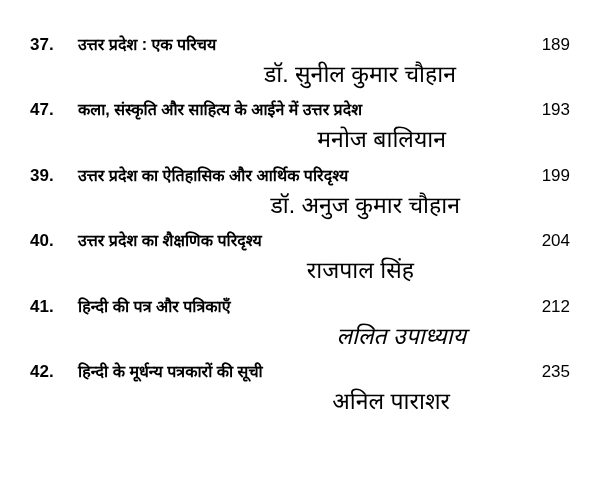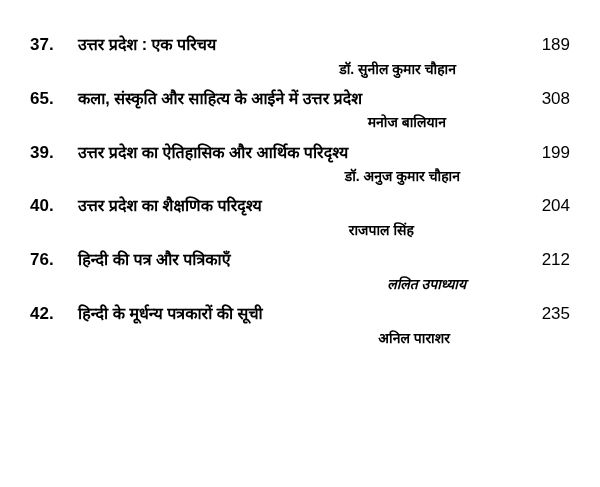--- a/index.html
+++ b/index.html
@@ -54,22 +54,22 @@
     flex: 0 0 56px;
     width: 56px;
     text-align: right;
     font-size: 17px;
     font-weight: normal;
     padding-right: 4px;
     box-sizing: border-box;
   }
   .author-line {
     text-align: right;
-    font-size: 14px;
-    font-weight: bold;
+    font-size: 23px;
+    font-weight: normal;
     padding-right: 60px;
     margin-top: 4px;
     margin-bottom: 10px;
     line-height: 1.3;
   }
   .author-line.shift-a { padding-right: 118px; }
   .author-line.shift-b { padding-right: 128px; }
   .author-line.shift-c { padding-right: 114px; }
   .author-line.shift-d { padding-right: 160px; }
   .author-line.shift-e { padding-right: 108px; }
@@ -84,23 +84,23 @@
       <div class="toc-entry">
         <div class="entry-line">
           <span class="num">37.</span>
           <span class="title">उत्तर प्रदेश : एक परिचय</span>
           <span class="page-no">189</span>
         </div>
         <div class="author-line shift-a">डॉ. सुनील कुमार चौहान</div>
       </div>
       <div class="toc-entry">
         <div class="entry-line">
-          <span class="num">65.</span>
+          <span class="num">47.</span>
           <span class="title">कला, संस्कृति और साहित्य के आईने में उत्तर प्रदेश</span>
-          <span class="page-no">308</span>
+          <span class="page-no">193</span>
         </div>
         <div class="author-line shift-b">मनोज बालियान</div>
       </div>
       <div class="toc-entry">
         <div class="entry-line">
           <span class="num">39.</span>
           <span class="title">उत्तर प्रदेश का ऐतिहासिक और आर्थिक परिदृश्य</span>
           <span class="page-no">199</span>
         </div>
         <div class="author-line shift-c">डॉ. अनुज कुमार चौहान</div>
@@ -108,21 +108,21 @@
       <div class="toc-entry">
         <div class="entry-line">
           <span class="num">40.</span>
           <span class="title">उत्तर प्रदेश का शैक्षणिक परिदृश्य</span>
           <span class="page-no">204</span>
         </div>
         <div class="author-line shift-d">राजपाल सिंह</div>
       </div>
       <div class="toc-entry">
         <div class="entry-line">
-          <span class="num">76.</span>
+          <span class="num">41.</span>
           <span class="title">हिन्दी की पत्र और पत्रिकाएँ</span>
           <span class="page-no">212</span>
         </div>
         <div class="author-line shift-e italic-author">ललित उपाध्याय</div>
       </div>
       <div class="toc-entry">
         <div class="entry-line">
           <span class="num">42.</span>
           <span class="title">हिन्दी के मूर्धन्य पत्रकारों की सूची</span>
           <span class="page-no">235</span>

